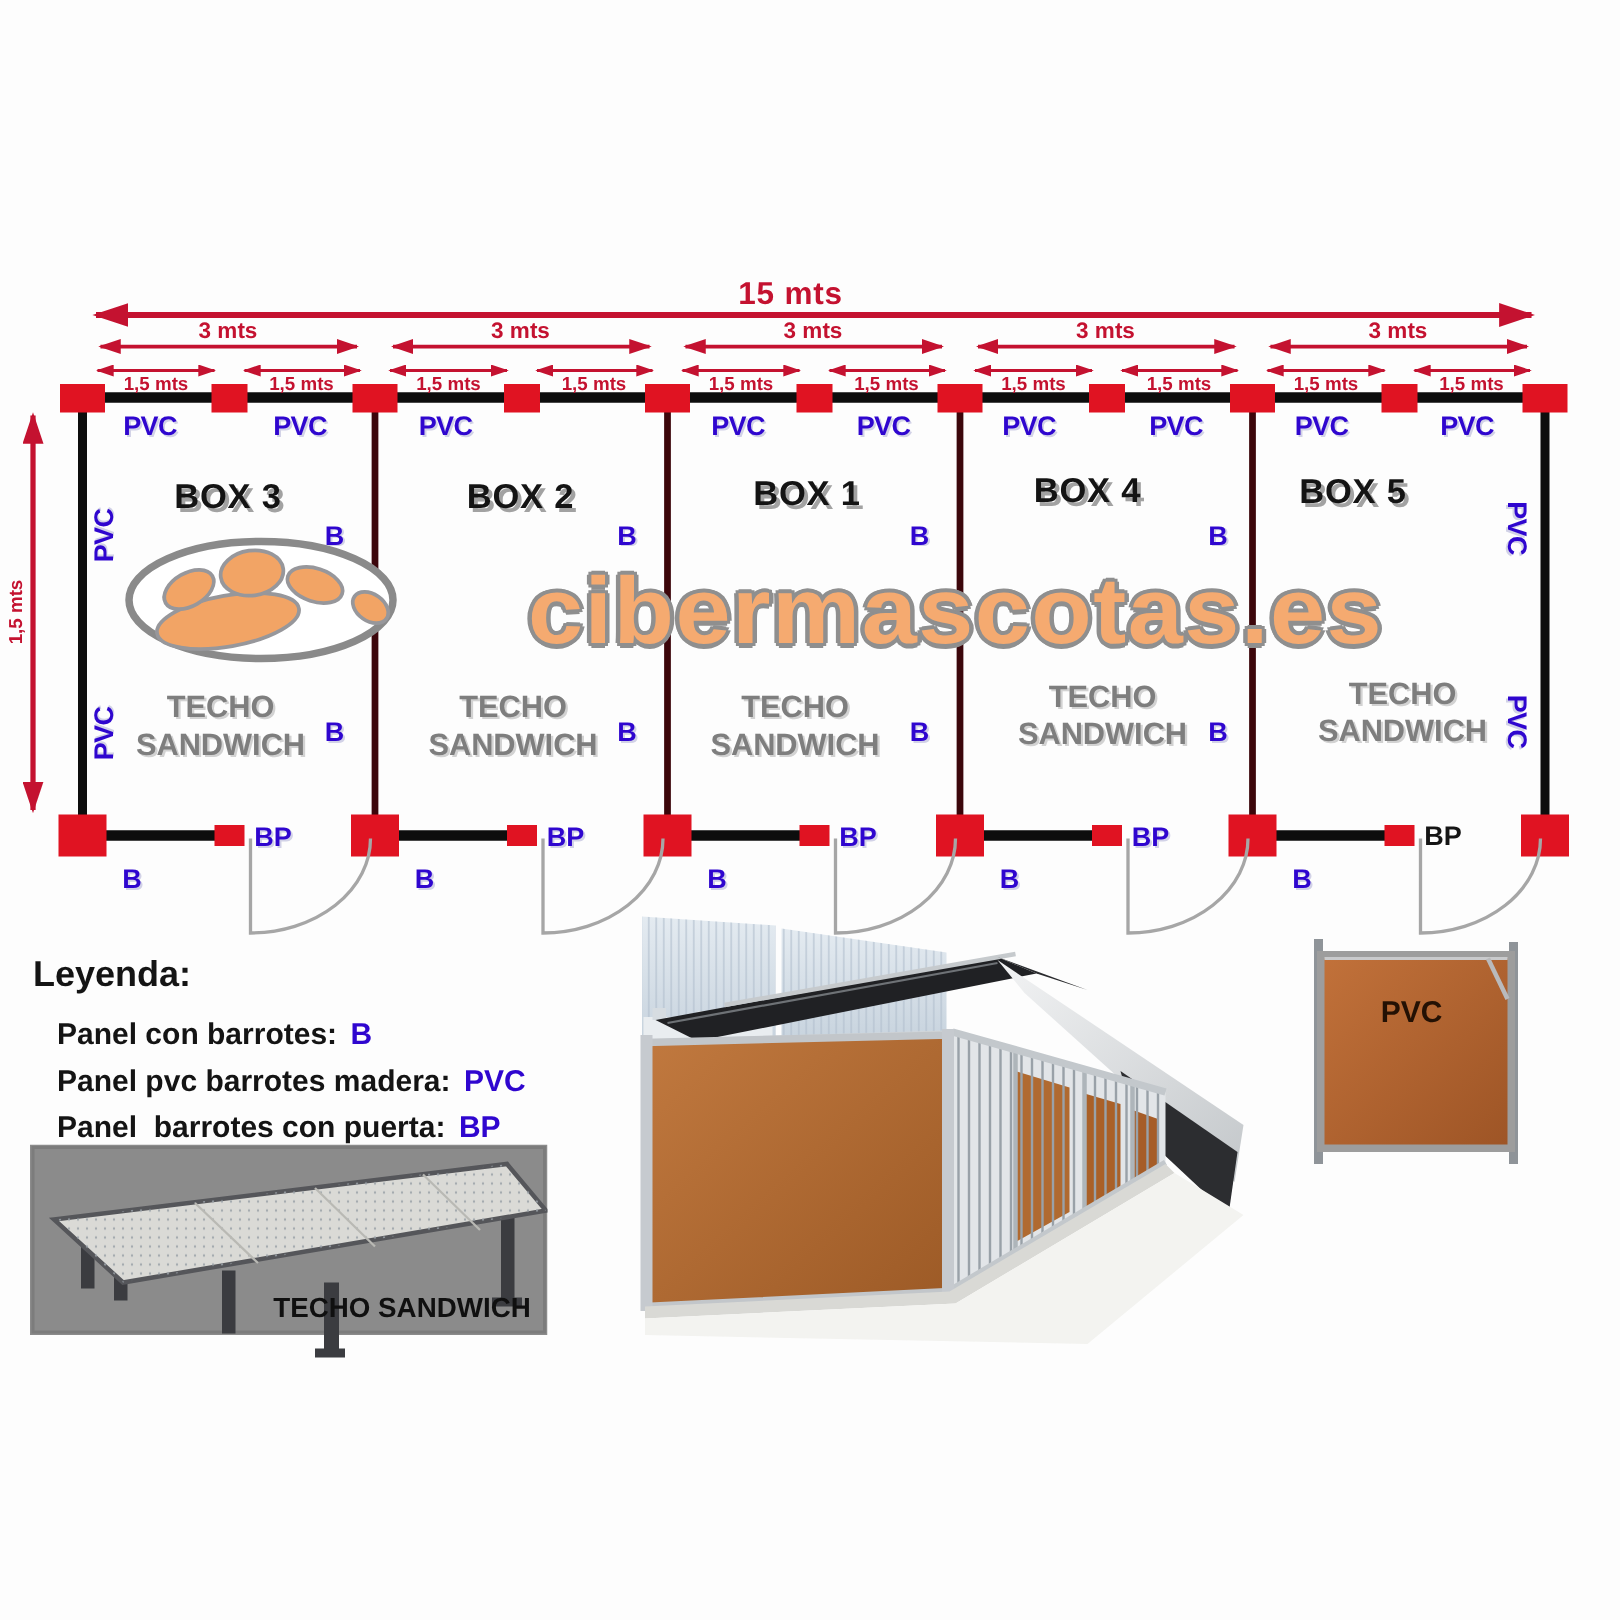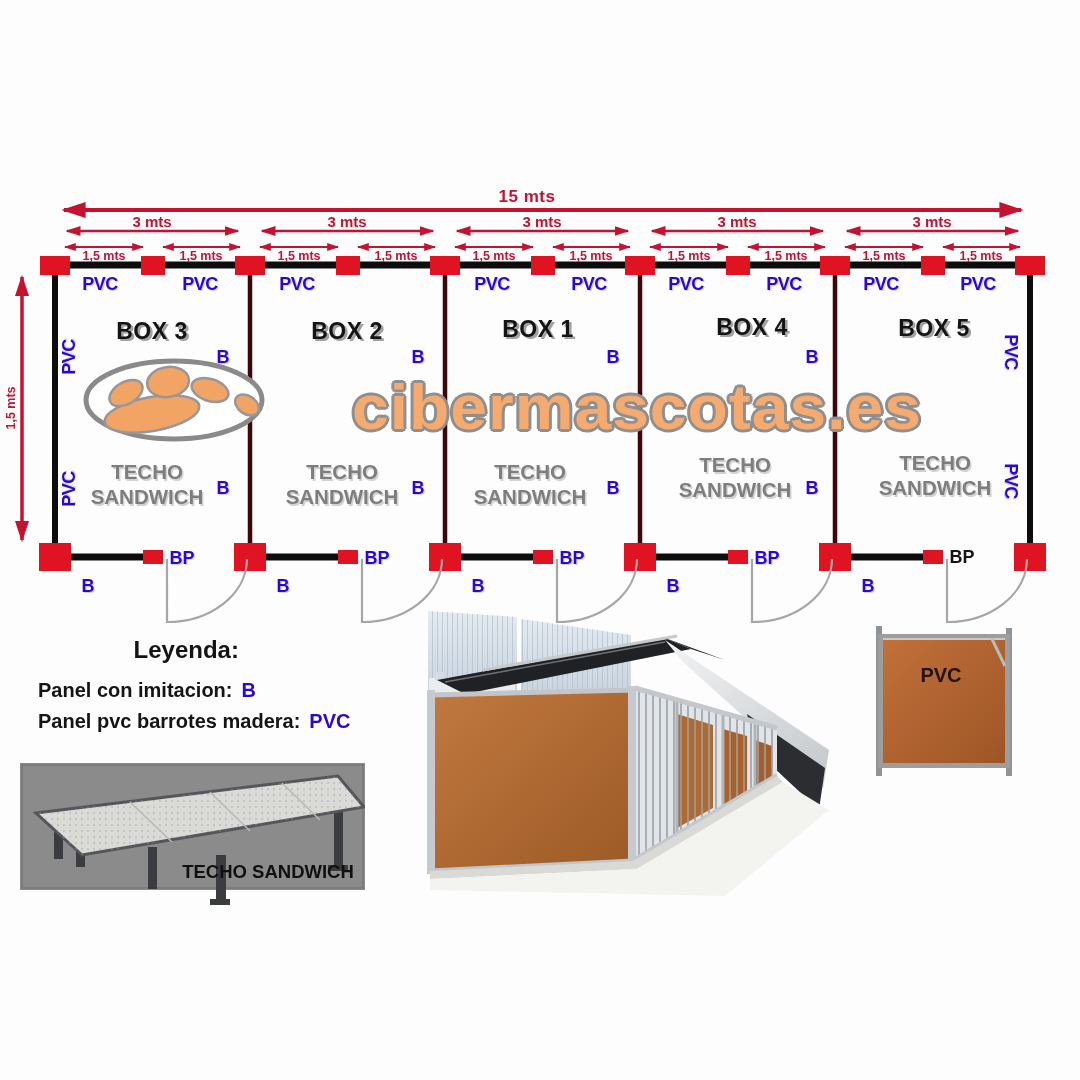--- a/index.html
+++ b/index.html
@@ -6,36 +6,36 @@
   #canvas{position:relative;width:1080px;height:1080px;background:#fdfdfd;overflow:hidden;
           font-family:"Liberation Sans",sans-serif;}
   .abs{position:absolute;pointer-events:none;}
   .lbl{position:absolute;font-weight:bold;white-space:nowrap;line-height:1;
        transform:translate(-50%,-50%);z-index:5;}
   .rotl{transform:translate(-50%,-50%) rotate(-90deg);}
   .rotr{transform:translate(-50%,-50%) rotate(90deg);}
   .red{color:#c41230;}
   .blue{color:#2f06cf;text-shadow:1.3px 1.3px 0 rgba(130,130,190,.35);}
   .blk{color:#151515;}
-  .dim15{font-size:17px;letter-spacing:.5px;}
+  .dim15{font-size:21px;letter-spacing:.5px;}
   .dim3{font-size:15px;}
   .dimh{font-size:12.5px;}
   .pvct{font-size:18px;letter-spacing:-.5px;}
   .bt{font-size:18px;}
   .bpt{font-size:18px;}
   .boxname{font-size:23px;color:#141414;text-shadow:2.5px 2.5px 0 #a2a2a2;letter-spacing:.5px;}
   .techo{color:#7e7e7e;font-size:20.5px;text-shadow:1.5px 1.5px 0 #d2d2d2;
          white-space:normal;width:150px;text-align:center;line-height:25px;}
   .wm{position:absolute;left:637px;top:407px;z-index:4;font-weight:bold;font-size:66px;
       letter-spacing:1px;color:#f5aa70;white-space:nowrap;
       transform:translate(-50%,-50%) scaleY(.95);
       text-shadow:3px 0 0 #8f8f8f,-3px 0 0 #8f8f8f,0 3px 0 #8f8f8f,0 -3px 0 #8f8f8f,
                   2px 2px 0 #8f8f8f,-2px 2px 0 #8f8f8f,2px -2px 0 #8f8f8f,-2px -2px 0 #8f8f8f;}
   .legend{position:absolute;left:22px;top:636px;z-index:5;}
-  .legend-title{font-size:24px;font-weight:bold;color:#141414;margin-bottom:13px;text-align:center;}
+  .legend-title{font-size:24px;font-weight:bold;color:#141414;margin-bottom:13px;}
   .legend-item{font-size:20px;font-weight:bold;color:#141414;margin:5px 0 5px 16px;line-height:26px;}
   .legend-item .pre{white-space:pre;}
   .legend-item .code{color:#2f06cf;margin-left:9px;}
   .capt{font-size:18.5px;color:#101010;}
   .pvccapt{font-size:20px;color:#241104;}
 </style>
 </head>
 <body>
 
 <div id="canvas">
@@ -302,35 +302,38 @@
 
   <div class="lbl blue bpt" style="left:182px;top:558px">BP</div>
   <div class="lbl blue bpt" style="left:377px;top:558px">BP</div>
   <div class="lbl blue bpt" style="left:572px;top:558px">BP</div>
   <div class="lbl blue bpt" style="left:767px;top:558px">BP</div>
   <div class="lbl blk bpt" style="left:962px;top:557px">BP</div>
 
   <div class="lbl boxname" style="left:152px;top:331px">BOX 3</div>
   <div class="lbl boxname" style="left:347px;top:331px">BOX 2</div>
   <div class="lbl boxname" style="left:538px;top:329px">BOX 1</div>
-  <div class="lbl boxname" style="left:752px;top:327px">BOX 4</div>
-  <div class="lbl boxname" style="left:934px;top:328px">BOX 5</div>
+  <div class="lbl boxname" style="left:725px;top:327px">BOX 4</div>
+  <div class="lbl boxname" style="left:902px;top:328px">BOX 5</div>
 
   <div class="lbl techo" style="left:147px;top:484px">TECHO SANDWICH</div>
   <div class="lbl techo" style="left:342px;top:484px">TECHO SANDWICH</div>
   <div class="lbl techo" style="left:530px;top:484px">TECHO SANDWICH</div>
   <div class="lbl techo" style="left:735px;top:477px">TECHO SANDWICH</div>
   <div class="lbl techo" style="left:935px;top:475px">TECHO SANDWICH</div>
 
   <div class="legend">
     <div class="legend-title">Leyenda:</div>
     <div class="legend-item">
-      <span class="pre">Panel con imitacion:</span><span class="code">B</span>
+      <span class="pre">Panel con barrotes:</span><span class="code">B</span>
     </div>
     <div class="legend-item">
       <span class="pre">Panel pvc barrotes madera:</span><span class="code">PVC</span>
     </div>
+    <div class="legend-item">
+      <span class="pre">Panel  barrotes con puerta:</span><span class="code">BP</span>
+    </div>
   </div>
 
   <div class="lbl capt" style="left:268px;top:872px">TECHO SANDWICH</div>
   <div class="lbl pvccapt" style="left:941px;top:675px">PVC</div>
 
 </div>
 
 </body></html>

